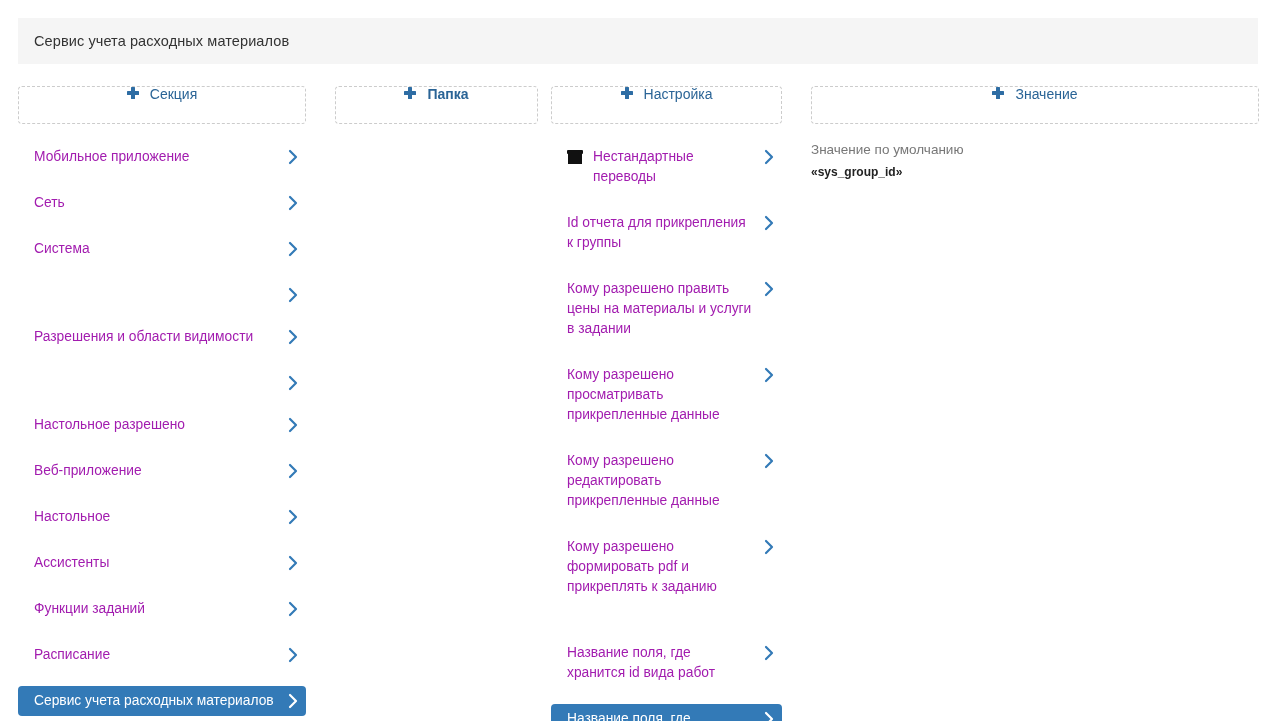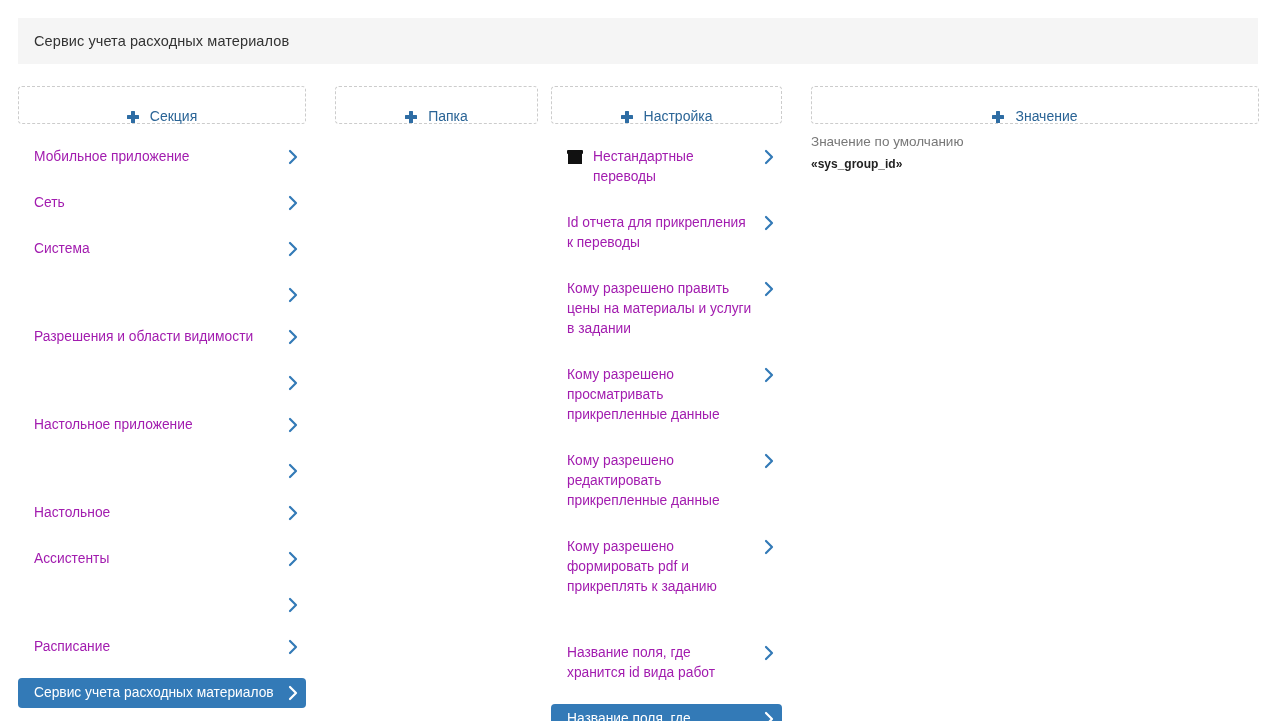--- a/index.html
+++ b/index.html
@@ -54,21 +54,21 @@
   .col-values   { left: 811px; width: 448px; }
 
   
   .add-btn {
     box-sizing: border-box;
     height: 38px;
     border: 1px dashed #cccccc;
     border-radius: 4px;
     background: #ffffff;
     display: flex;
-    align-items: flex-end;
+    align-items: flex-start;
     justify-content: center;
     gap: 11px;
     cursor: pointer;
     user-select: none;
   }
   .add-btn .plus {
     display: inline-block;
     position: relative;
     width: 12px;
     height: 12px;
@@ -88,21 +88,21 @@
     top: 0; left: 4px; height: 12px; width: 4px;
   }
   .add-btn .add-label {
     color: #2a6496;
     font-size: 14px;
     line-height: 1;
   }
 
   
   .addrow-settings { width: 231px; }
-  .addrow-folders  { width: 203px; }
+  .addrow-folders  { width: 203px; font-weight: bold; }
   .addrow-sections { width: 288px; }
   .addrow-values   { width: 448px; }
 
   
   .list {
     margin-top: 18px;
     position: relative;
   }
   .list-item {
     position: relative;
@@ -158,21 +158,21 @@
     left: 1px; top: 4px;
     width: 14px; height: 10px;
     background: #111111;
   }
 
   
   .group-gap { height: 20px; }
 
   
   .value-block {
-    margin-top: 8px;
+    margin-top: 16px;
     padding-left: 0px;
   }
   .value-label {
     font-size: 13.5px;
     color: #777777;
     line-height: 19px;
   }
   .value-text {
     font-size: 12px;
     color: #222222;
@@ -237,28 +237,29 @@
           </span>
         </div>
         <div class="list-item">
           <span class="chev">
             <svg width="10" height="16" viewBox="0 0 10 16">
               <path d="M2 2 L8 8 L2 14" fill="none" stroke="#337ab7" stroke-width="2.2" stroke-linecap="round" stroke-linejoin="round"></path>
             </svg>
           </span>
         </div>
         <div class="list-item">
-          <span class="item-text">Настольное приложение</span>
-          <span class="chev">
-            <svg width="10" height="16" viewBox="0 0 10 16">
-              <path d="M2 2 L8 8 L2 14" fill="none" stroke="#337ab7" stroke-width="2.2" stroke-linecap="round" stroke-linejoin="round"></path>
-            </svg>
-          </span>
-        </div>
-        <div class="list-item">
+          <span class="item-text">Настольное разрешено</span>
+          <span class="chev">
+            <svg width="10" height="16" viewBox="0 0 10 16">
+              <path d="M2 2 L8 8 L2 14" fill="none" stroke="#337ab7" stroke-width="2.2" stroke-linecap="round" stroke-linejoin="round"></path>
+            </svg>
+          </span>
+        </div>
+        <div class="list-item">
+          <span class="item-text">Веб-приложение</span>
           <span class="chev">
             <svg width="10" height="16" viewBox="0 0 10 16">
               <path d="M2 2 L8 8 L2 14" fill="none" stroke="#337ab7" stroke-width="2.2" stroke-linecap="round" stroke-linejoin="round"></path>
             </svg>
           </span>
         </div>
         <div class="list-item">
           <span class="item-text">Настольное</span>
           <span class="chev">
             <svg width="10" height="16" viewBox="0 0 10 16">
@@ -268,20 +269,21 @@
         </div>
         <div class="list-item">
           <span class="item-text">Ассистенты</span>
           <span class="chev">
             <svg width="10" height="16" viewBox="0 0 10 16">
               <path d="M2 2 L8 8 L2 14" fill="none" stroke="#337ab7" stroke-width="2.2" stroke-linecap="round" stroke-linejoin="round"></path>
             </svg>
           </span>
         </div>
         <div class="list-item">
+          <span class="item-text">Функции заданий</span>
           <span class="chev">
             <svg width="10" height="16" viewBox="0 0 10 16">
               <path d="M2 2 L8 8 L2 14" fill="none" stroke="#337ab7" stroke-width="2.2" stroke-linecap="round" stroke-linejoin="round"></path>
             </svg>
           </span>
         </div>
         <div class="list-item">
           <span class="item-text">Расписание</span>
           <span class="chev">
             <svg width="10" height="16" viewBox="0 0 10 16">
@@ -320,21 +322,21 @@
             <span class="body"></span>
           </span>
           <span class="item-text">Нестандартные переводы</span>
           <span class="chev">
             <svg width="10" height="16" viewBox="0 0 10 16">
               <path d="M2 2 L8 8 L2 14" fill="none" stroke="#337ab7" stroke-width="2.2" stroke-linecap="round" stroke-linejoin="round"></path>
             </svg>
           </span>
         </div>
         <div class="list-item">
-          <span class="item-text">Id отчета для прикрепления к переводы</span>
+          <span class="item-text">Id отчета для прикрепления к группы</span>
           <span class="chev">
             <svg width="10" height="16" viewBox="0 0 10 16">
               <path d="M2 2 L8 8 L2 14" fill="none" stroke="#337ab7" stroke-width="2.2" stroke-linecap="round" stroke-linejoin="round"></path>
             </svg>
           </span>
         </div>
         <div class="list-item">
           <span class="item-text">Кому разрешено править цены на материалы и услуги в задании</span>
           <span class="chev">
             <svg width="10" height="16" viewBox="0 0 10 16">

